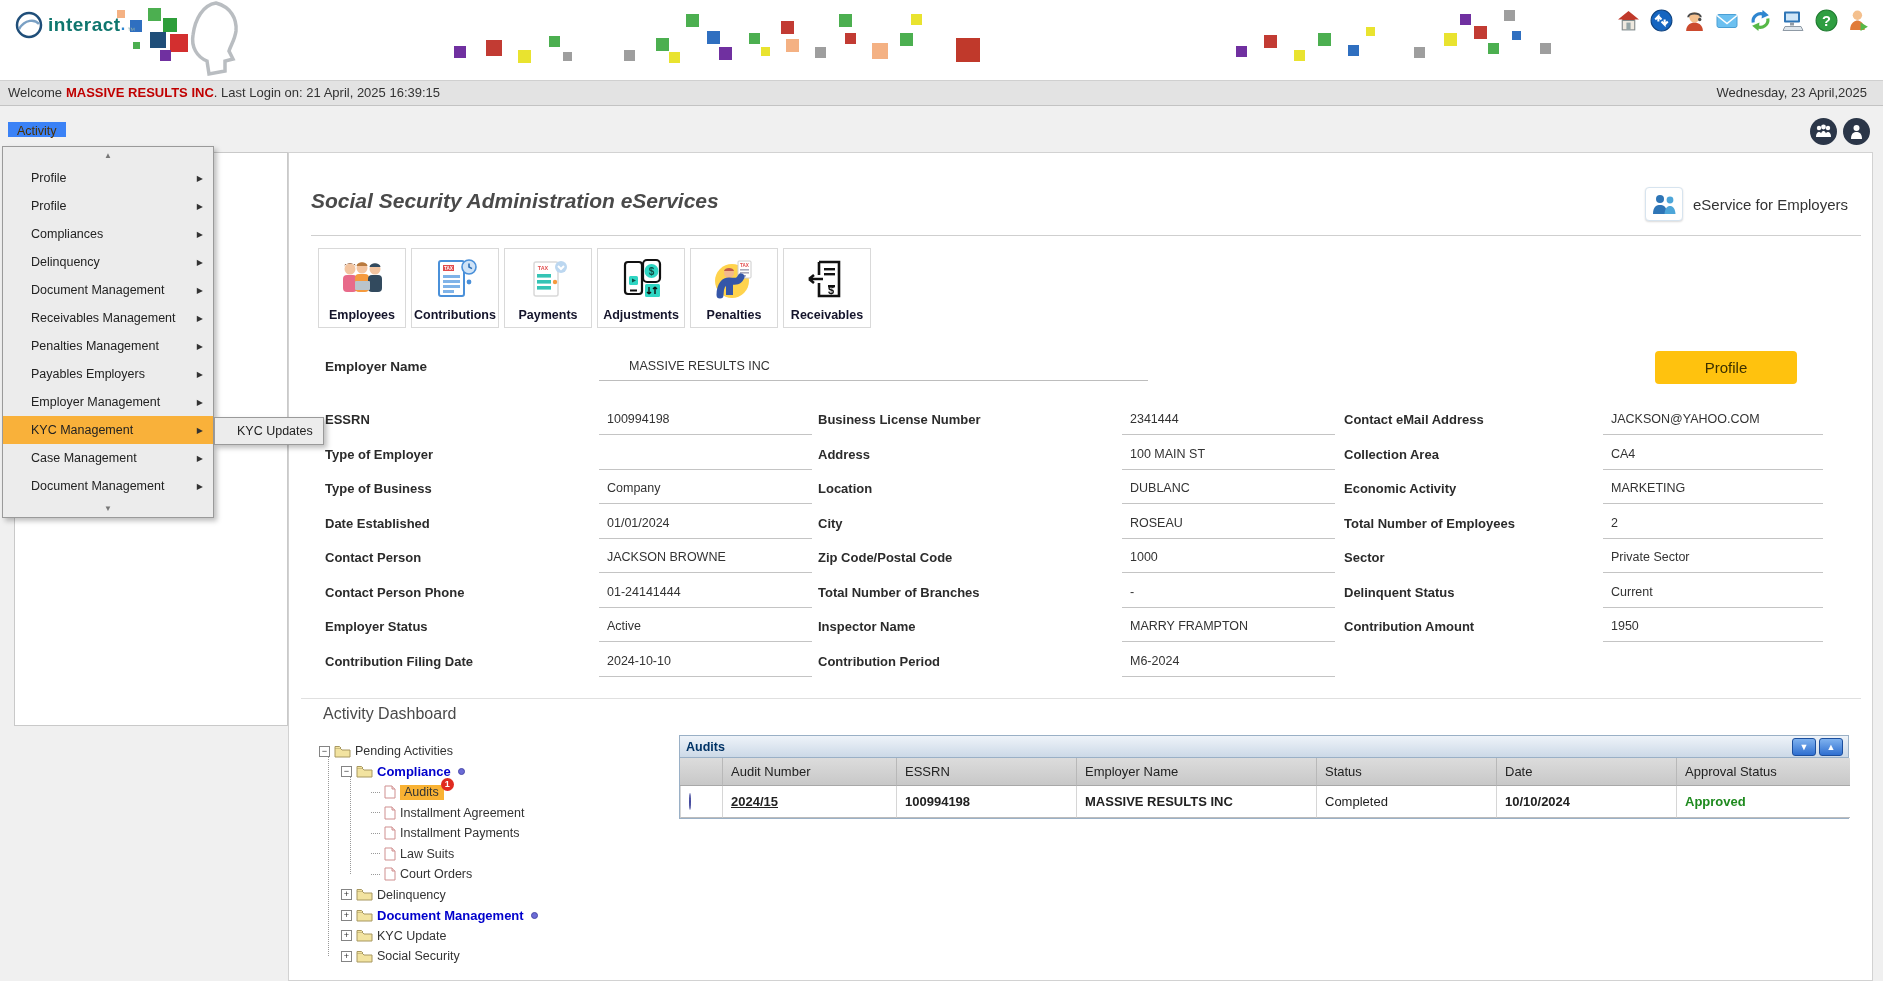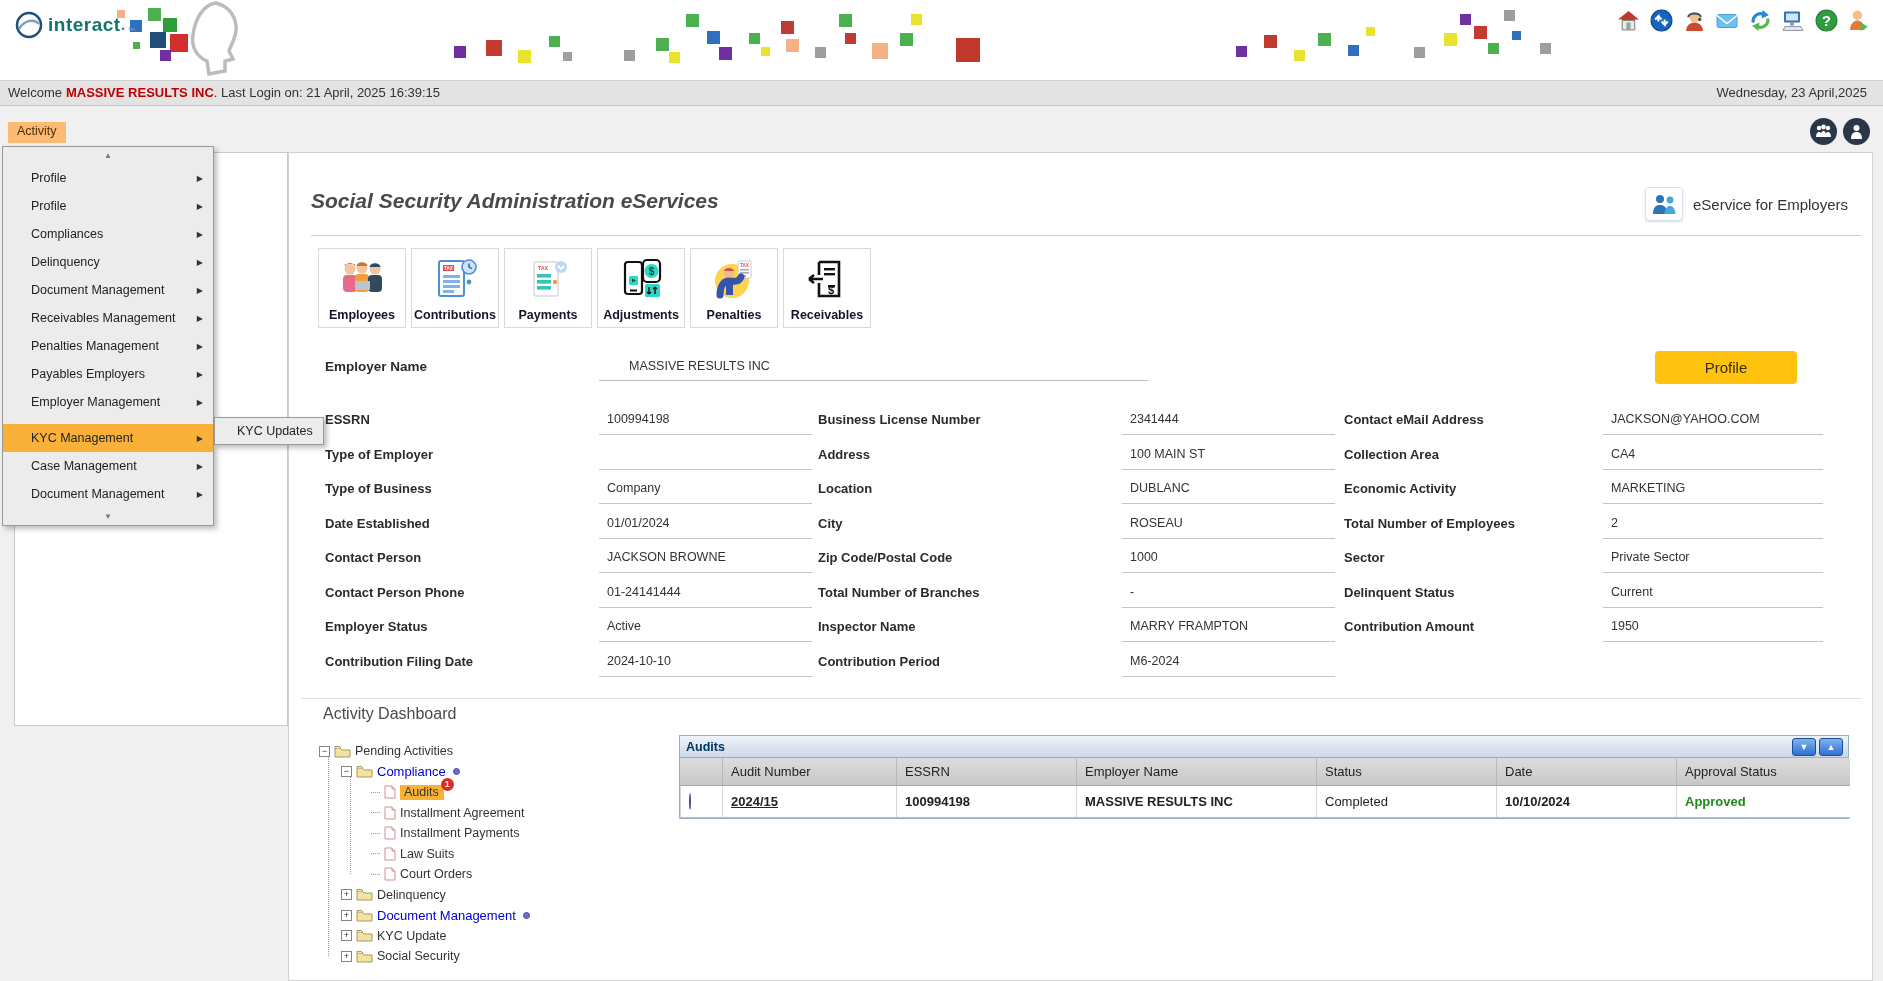--- a/index.html
+++ b/index.html
@@ -21,21 +21,21 @@
   
   .welcome-bar { position:absolute; left:0; top:80px; width:1883px; height:26px; background:#e3e3e3;
                  border-top:1px solid #d0d0d0; border-bottom:1px solid #c3c3c3;
                  font-size:13px; color:#333; line-height:24px; }
   .welcome-left { position:absolute; left:8px; }
   .welcome-left .pre { margin-right:4px; }
   .company { color:#c00000; font-weight:bold; }
   .wdate { position:absolute; right:16px; color:#333; }
 
   
-  .activity-tab { position:absolute; left:8px; top:122px; height:21px; padding:0 9px; background:#fdba74;
+  .activity-tab { position:absolute; left:8px; top:122px; height:15px; padding:0 9px; background:#3b82f6;
                   color:#4d3000; font-size:12.5px; line-height:19px; cursor:pointer; }
   .round-btn { position:absolute; top:118px; width:27px; height:27px; border-radius:50%; background:#2b3648;
                display:flex; align-items:center; justify-content:center; cursor:pointer; }
   .round-btn.g1 { right:46px; } .round-btn.g2 { right:13px; }
 
   
   .left-panel { position:absolute; left:14px; top:152px; width:274px; height:574px; background:#fff; border:1px solid #c9c9c9; }
   .main-panel { position:absolute; left:288px; top:152px; width:1585px; height:829px; background:#fff; border:1px solid #d2d2d2; }
 
   .page-title { position:absolute; left:22px; top:36px; font-size:21px; font-style:italic; font-weight:bold; color:#4a4a4a; }
@@ -69,21 +69,21 @@
   .dash-title { position:absolute; left:34px; top:552px; font-size:16px; color:#4a4a4a; }
 
   
   .tree { position:absolute; left:30px; top:588px; width:340px; font-size:12.5px; color:#333; }
   .t-row { display:flex; align-items:center; height:20.5px; gap:4px; cursor:pointer; }
   .ind1 { margin-left:22px; } .ind2 { margin-left:52px; }
   .exp { width:11px; height:11px; border:1px solid #848484; background:#fff; font-size:9px; line-height:9px;
          text-align:center; color:#333; flex:0 0 11px; }
   .exp.minus::before { content:'−'; } .exp.plus::before { content:'+'; }
   .t-stub { width:9px; border-top:1px dotted #999; }
-  .t-em { color:#0000cc; font-weight:normal; font-size:13px;text-align:right; }
+  .t-em { color:#0000cc; font-weight:bold; font-size:13px;text-align:right; }
   .t-dot { width:7px; height:7px; border-radius:50%; background:#6b6bd6; border:1px solid #4949a8; margin-left:3px; }
   .audits-hl { background:#f9b233; padding:0 5px 1px 4px; position:relative; }
   .t-badge { position:absolute; right:-10px; top:-7px; width:13px; height:13px; background:#e02b20; border-radius:50%;
              color:#fff; font-size:9px; font-weight:bold; text-align:center; line-height:13px; }
   .t-vline { position:absolute; border-left:1px dotted #999; width:0; }
 
   
   .audits-panel { position:absolute; left:390px; top:582px; width:1170px; border:1px solid #9ab0c6; background:#fff; }
   .audits-titlebar { height:22px; background:linear-gradient(#eef3f9,#ccd9e7); border-bottom:1px solid #9ab0c6;
                      display:flex; align-items:center; padding:0 6px; position:relative; }
@@ -106,21 +106,21 @@
   .approved { color:#1e8a1e; font-weight:bold; }
 
   
   .menu { position:absolute; left:2px; top:146px; width:212px; background:#ececec; border:1px solid #9a9a9a;
           box-shadow:3px 3px 5px rgba(0,0,0,.25); z-index:20; }
   .menu-scroll { height:17px; text-align:center; color:#777; font-size:8px; line-height:17px; cursor:pointer; }
   .menu-scroll.up::before { content:'▲'; } .menu-scroll.down::before { content:'▼'; }
   .menu-item { height:28px; display:flex; align-items:center; padding:0 10px 0 28px; font-size:12.5px; color:#222; cursor:pointer; }
   .menu-item .arr { margin-left:auto; font-size:8px; color:#333; }
   .menu-item .arr::before { content:'▶'; }
-  .menu-item.hl { background:#f9b13a;margin-top:8px; }
+  .menu-item.hl { background:#f9b13a; }
   .submenu { position:absolute; left:214px; top:417px; width:110px; height:28px; background:#ececec; border:1px solid #9a9a9a;
              box-shadow:3px 3px 5px rgba(0,0,0,.25); z-index:21; font-size:12.5px; color:#222; line-height:26px;
              padding-left:22px; cursor:pointer; }
 </style>
 </head>
 <body>
 
 <div id="page">
 
   <div class="banner">

